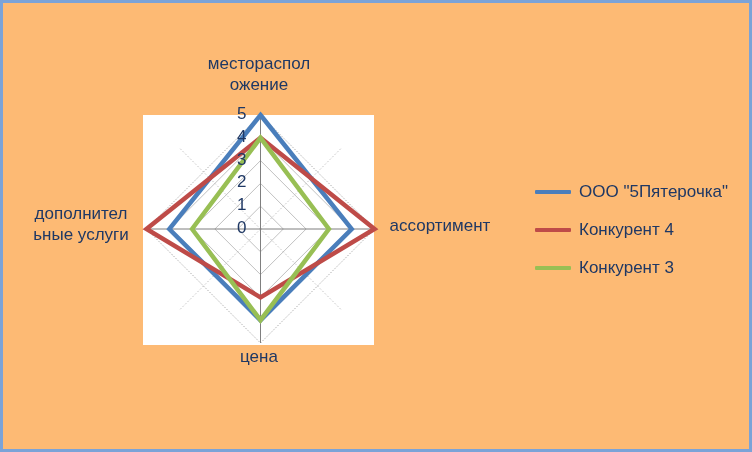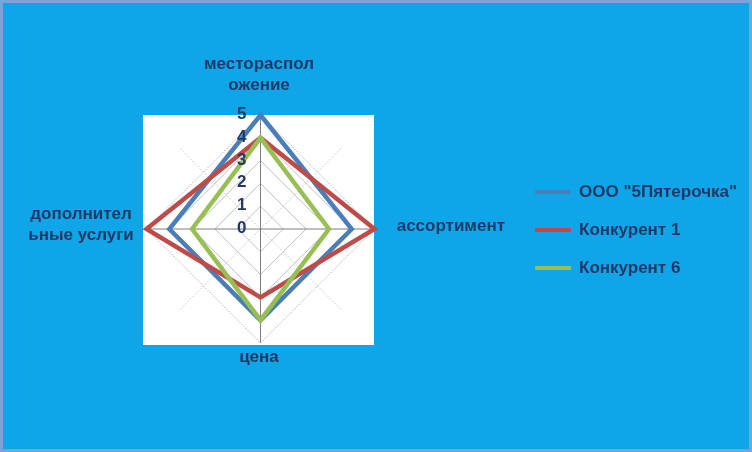--- a/index.html
+++ b/index.html
@@ -10,22 +10,21 @@
     overflow:hidden;
     position:relative;
   }
   
   #frame{
     position:absolute;
     left:0;top:0;
     width:752px;height:452px;
     box-sizing:border-box;
     border:3px solid #7ba3d8;
-    background:#0ea5e9;
-    font-weight:bold;
+    background:#fdba74;
   }
   #chart-area{
     position:absolute;
     left:0;top:0;
     width:752px;height:452px;
   }
   
   #plot-bg{
     position:absolute;
     left:140px;top:112px;
@@ -39,21 +38,21 @@
   }
   .axis-label{
     position:absolute;
     color:#1f3864;
     font-size:17px;
     line-height:21px;
     text-align:center;
     white-space:pre-line;
   }
   #label-top{ left:176px; top:50px; width:160px; }
-  #label-right{ left:372px; top:212px; width:130px; text-align:right; }
+  #label-right{ left:372px; top:212px; width:130px; text-align:center; }
   #label-bottom{ left:196px; top:343px; width:120px; }
   #label-left{ left:10px; top:200px; width:136px; text-align:center; }
 
   .tick-label{
     position:absolute;
     color:#1f3864;
     font-size:17px;
     text-align:right;
     width:22px;
   }
@@ -128,22 +127,22 @@
         <div class="tick-label" style="left: 221.5px; top: 215px;">0</div>
       </div>
 
     <div id="legend">
         <div class="legend-row">
           <span class="legend-swatch" style="background: rgb(74, 126, 187);"></span>
           <span class="legend-text">ООО "5Пятерочка"</span>
         </div>
         <div class="legend-row">
           <span class="legend-swatch" style="background: rgb(190, 75, 72);"></span>
-          <span class="legend-text">Конкурент 1</span>
+          <span class="legend-text">Конкурент 4</span>
         </div>
         <div class="legend-row">
           <span class="legend-swatch" style="background: rgb(152, 191, 84);"></span>
-          <span class="legend-text">Конкурент 6</span>
+          <span class="legend-text">Конкурент 3</span>
         </div>
       </div>
 
   </div>
 </div>
 
 </body></html>

